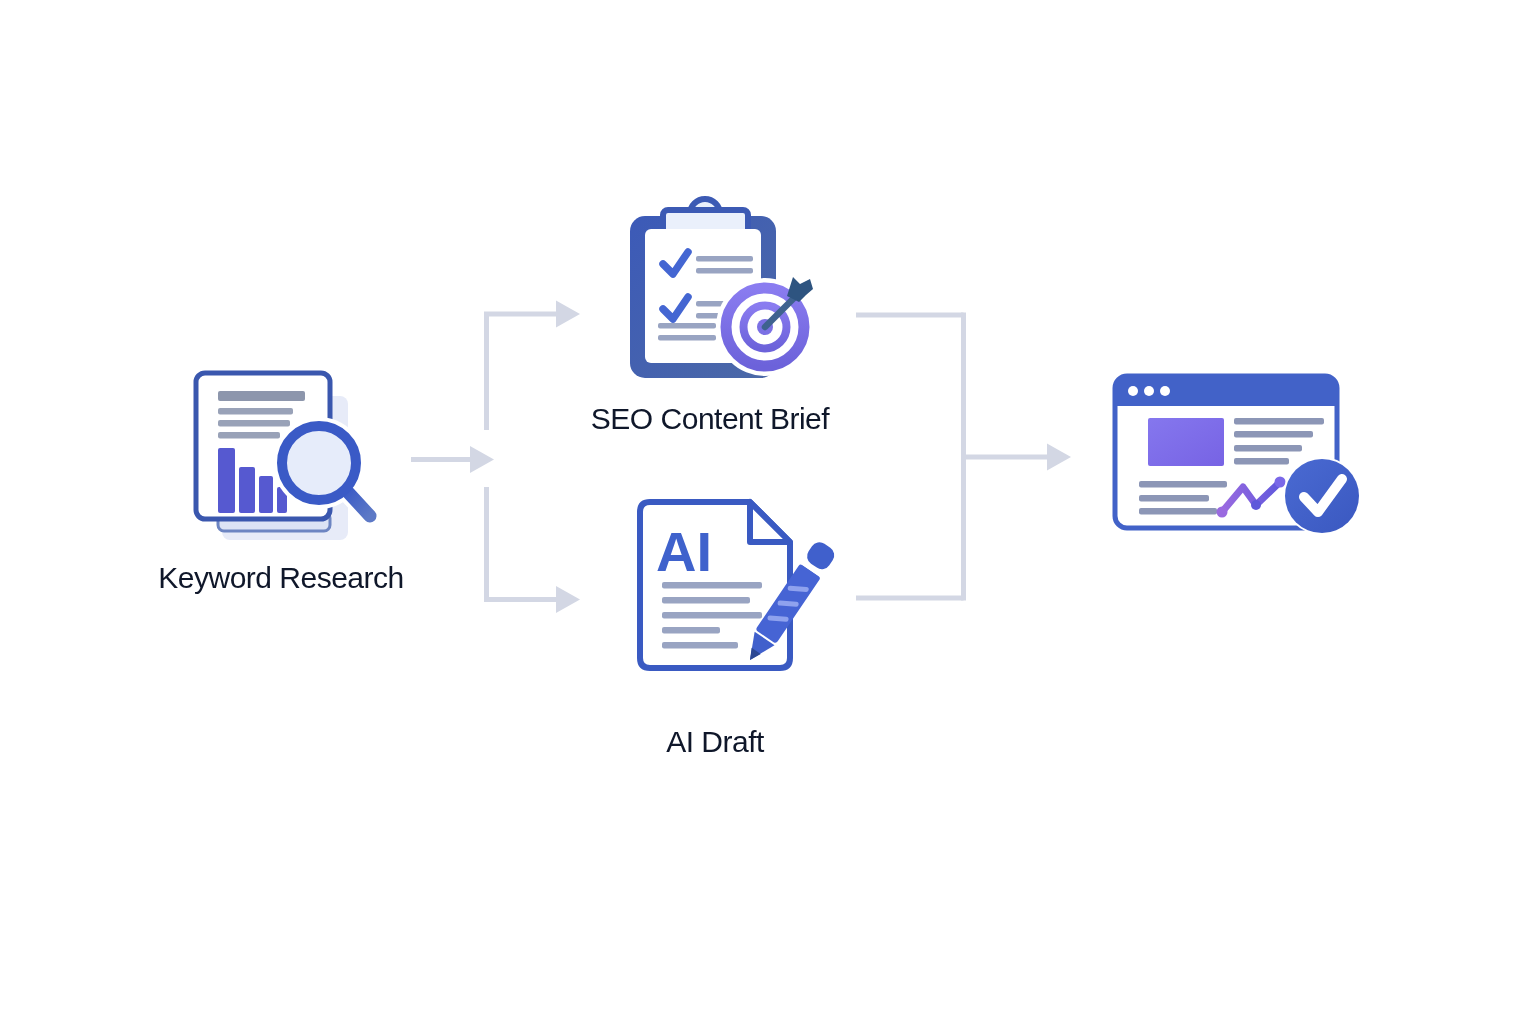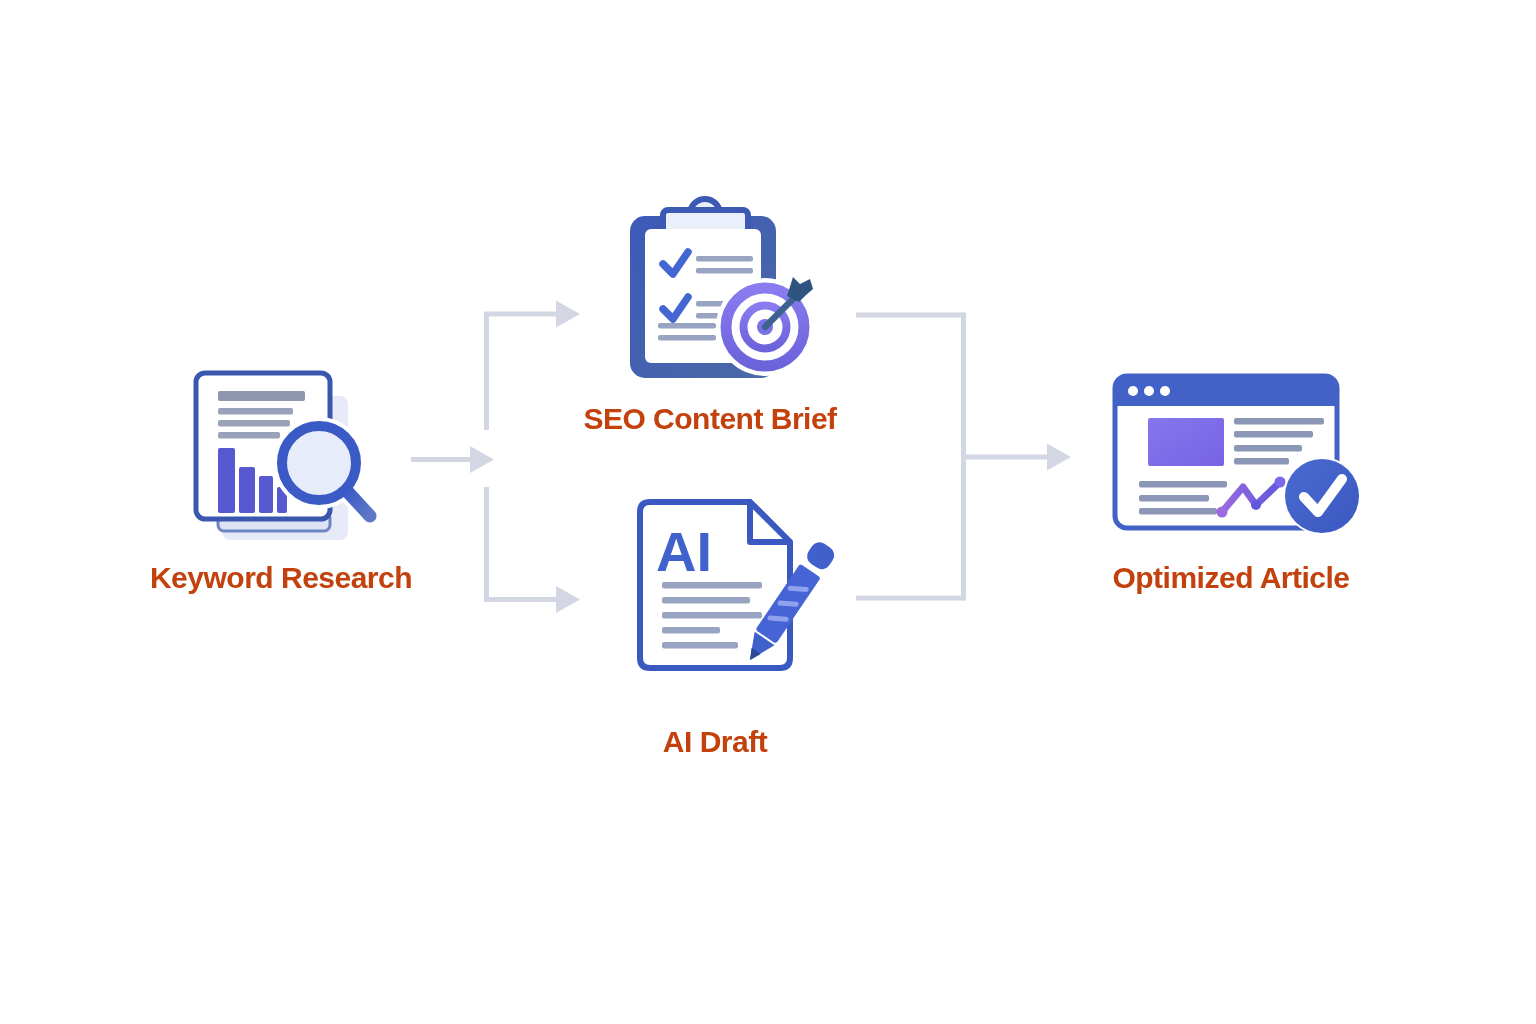--- a/index.html
+++ b/index.html
@@ -13,24 +13,24 @@
     font-family: "Liberation Sans", sans-serif;
   }
   .connectors {
     position: absolute;
     left: 0; top: 0;
   }
   .icon-svg { position: absolute; }
   .node-label {
     position: absolute;
     transform: translateX(-50%);
-    font-weight: 700;
+    font-weight: 400;
     font-size: 30px;
     letter-spacing: -0.5px;
-    color: #c2410c;
+    color: #0f172a;
     white-space: nowrap;
   }
   .lbl-keyword   { left: 281px; top: 561px; }
   .lbl-seo       { left: 710px; top: 402px; }
   .lbl-ai        { left: 715px; top: 701px; margin-top: 24px; }
   .lbl-optimized { left: 1231px; top: 561px; }
 </style>
 </head>
 <body>
 
@@ -215,15 +215,14 @@
     <g>
       <circle cx="216" cy="130" r="39" fill="#ffffff"></circle>
       <circle cx="216" cy="130" r="37" fill="url(#checkGrad)"></circle>
       <path d="M198 131 L212 146 L236 113" fill="none" stroke="#ffffff" stroke-width="10" stroke-linecap="round" stroke-linejoin="round"></path>
     </g>
   </svg>
 
   <div class="node-label lbl-keyword">Keyword Research</div>
   <div class="node-label lbl-seo">SEO Content Brief</div>
   <div class="node-label lbl-ai">AI Draft</div>
-  <div class="node-label lbl-optimized">Optimized Article</div>
 
 </div>
 
 </body></html>

